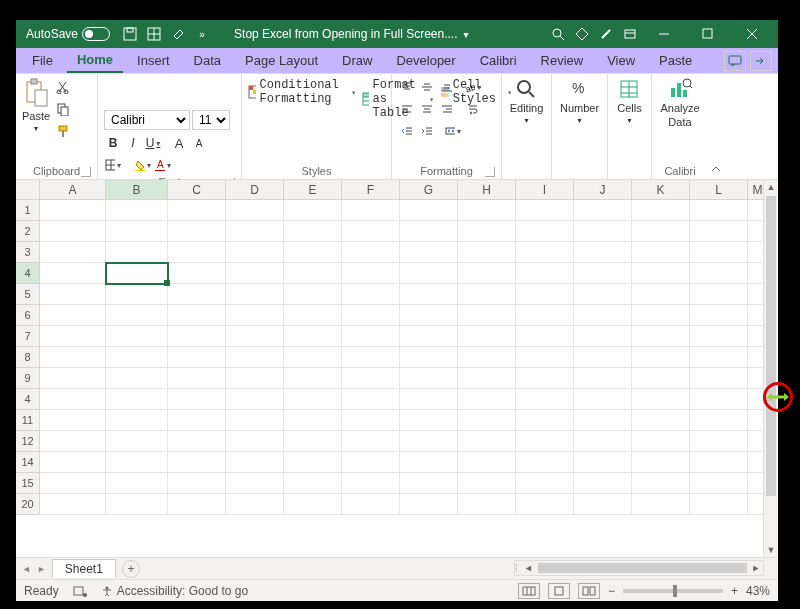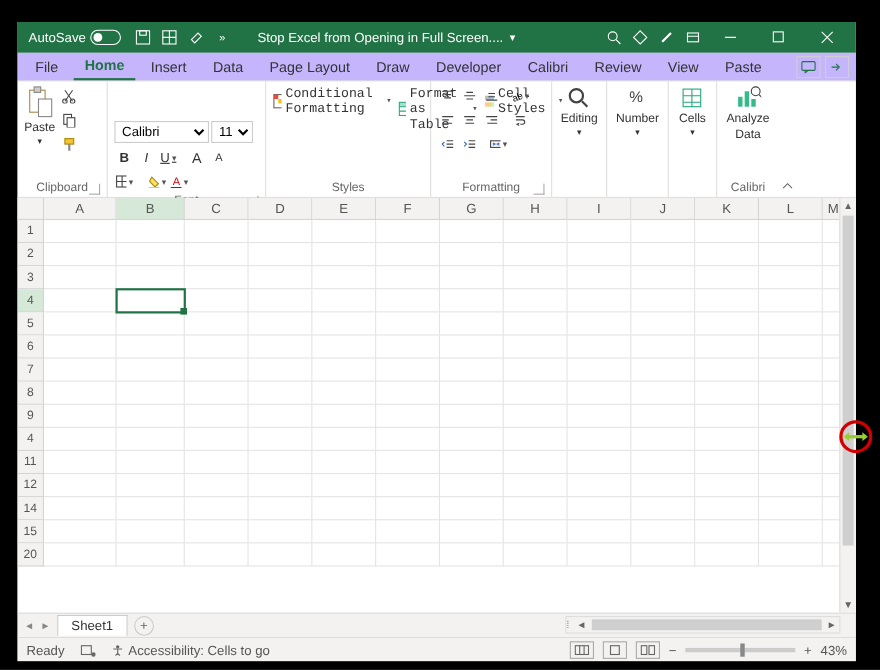--- a/index.html
+++ b/index.html
@@ -723,21 +723,21 @@
         <svg width="14" height="14">
           <rect x="1" y="3" width="9" height="8" fill="none" stroke="#666"></rect>
           <circle cx="12" cy="11" r="2" fill="#666"></circle>
         </svg>
       </span>
     <span style="display:flex;align-items:center;gap:4px;">
         <svg width="12" height="12">
           <circle cx="6" cy="3" r="1.5" fill="#666"></circle>
           <path d="M2 5 h8 M6 5 v4 M4 11 l2 -2 l2 2" stroke="#666" fill="none"></path>
         </svg>
-        <span>Accessibility: Cells to go</span>
+        <span>Accessibility: Good to go</span>
       </span>
     <div class="right">
       <div class="viewbtn">
           <svg width="14" height="10">
             <rect x="1" y="1" width="12" height="8" fill="none" stroke="#666"></rect>
             <line x1="5" y1="1" x2="5" y2="9" stroke="#666"></line>
             <line x1="9" y1="1" x2="9" y2="9" stroke="#666"></line>
           </svg>
         </div>
       <div class="viewbtn">

